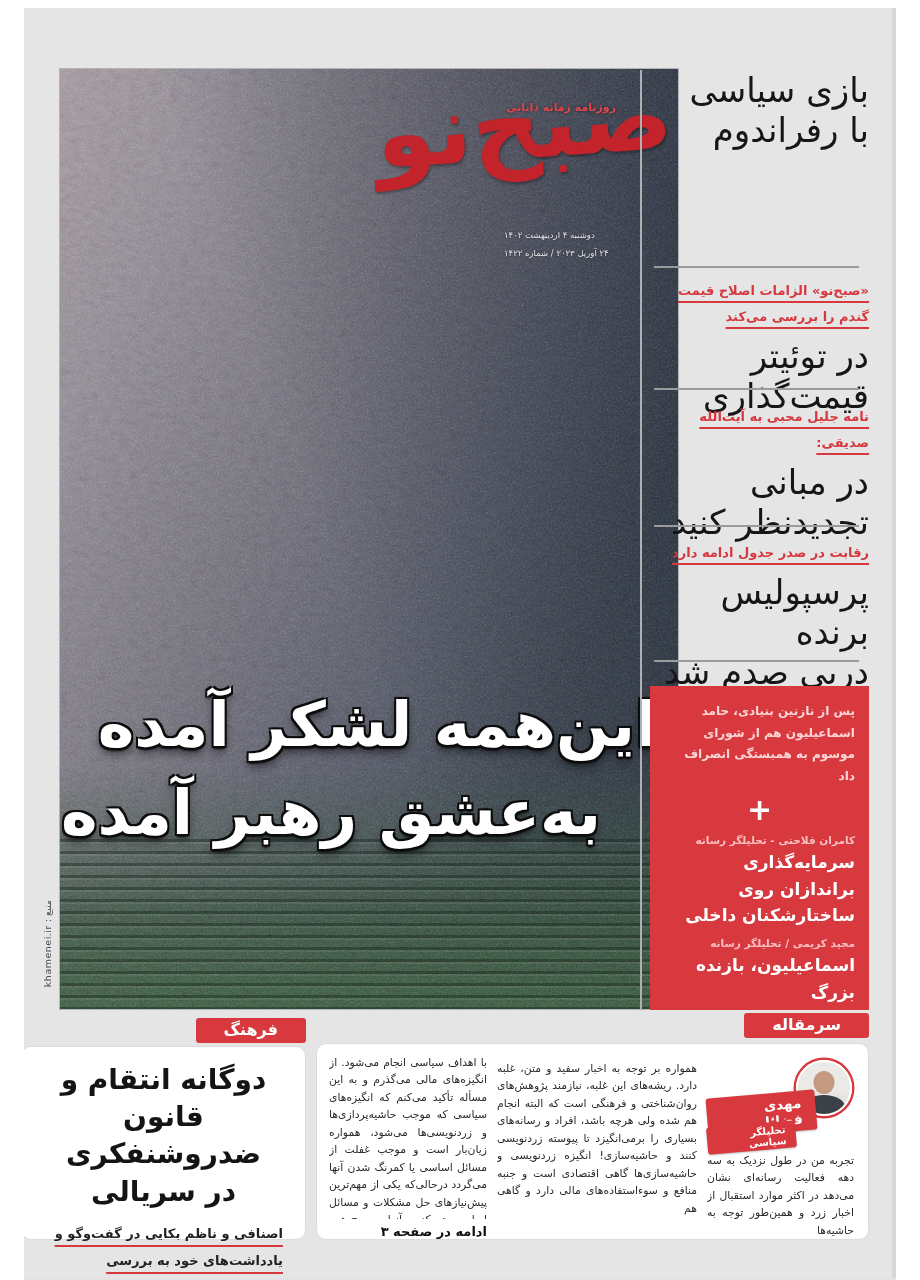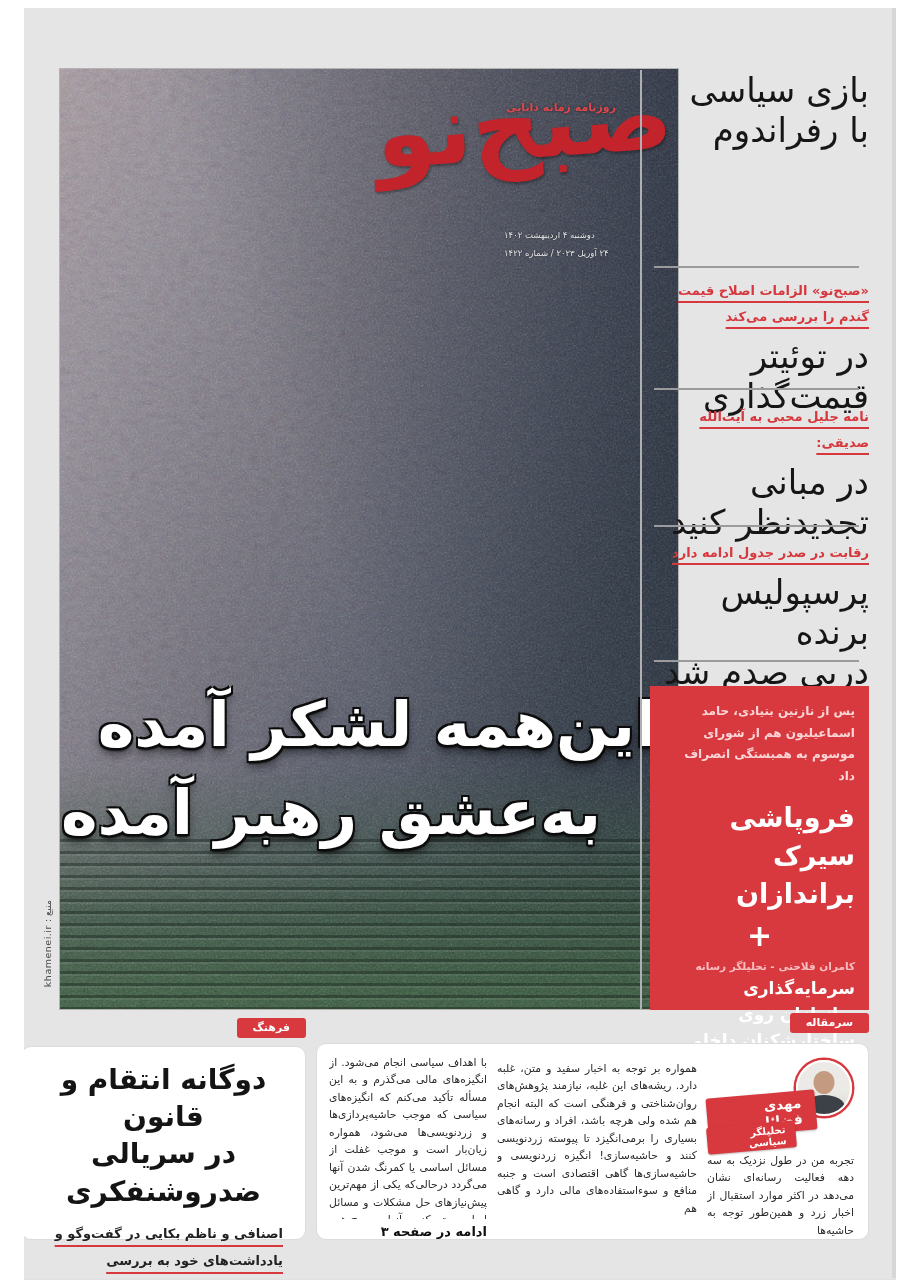--- a/index.html
+++ b/index.html
@@ -57,22 +57,22 @@
   
   .redbox { position:absolute; right:0; left:2px; top:616px; height:324px; background:#d8393f; color:#fff;
     padding:15px 14px 12px; text-align:right; }
   .redbox .rkicker { color:rgba(255,228,228,.92); font-size:12px; font-weight:bold; line-height:1.8; }
   .redbox .rhead { font-size:27px; font-weight:bold; line-height:1.4; margin-top:12px; letter-spacing:-0.5px; }
   .redbox .plus { text-align:center; font-size:30px; font-weight:bold; line-height:1; margin:8px 0 2px; }
   .redbox .rbyline { color:rgba(255,214,214,.85); font-size:10.5px; font-weight:bold; margin-top:9px; }
   .redbox .rtitle { font-size:17px; font-weight:bold; line-height:1.55; margin-top:3px; letter-spacing:-0.3px; }
 
   
-  .badge { position:absolute; top:0; right:0; background:#d8393f; color:#fff; font-weight:bold; font-size:11px;
-    padding:4px 16px 5px; border-radius:3px; line-height:1; }
+  .badge { position:absolute; top:0; right:0; background:#d8393f; color:#fff; font-weight:bold; font-size:16px;
+    padding:4px 28px 5px; border-radius:3px; line-height:1; }
   .culture { position:absolute; right:590px; width:285px; top:1010px; height:222px; }
   .culture .cbox { position:absolute; top:28px; left:0; right:0; bottom:0; border:1.5px solid #dcdcdc;
     border-radius:10px; padding:14px 22px 10px; background:#fff; }
   .culture .chead { text-align:center; font-weight:bold; color:#141414; font-size:28px; line-height:1.33; letter-spacing:-0.5px; }
   .culture .cdeck { margin-top:10px; text-align:right; font-weight:bold; color:#222; font-size:13px; line-height:2.1;
     text-decoration:underline; text-decoration-color:#d6383e; text-decoration-thickness:1.5px; text-underline-offset:7px; }
 
   
   .editorial { position:absolute; right:27px; width:553px; top:1005px; height:228px; }
   .editorial .ebox { position:absolute; top:30px; left:0; right:0; bottom:1px; border:1.5px solid #dcdcdc;
@@ -170,39 +170,35 @@
       <div class="kicker">رقابت در صدر جدول ادامه دارد</div>
       <div class="head" style="margin-top:6px;">
         <div>پرسپولیس برنده</div>
         <div>دربی صدم شد</div>
       </div>
     </div>
     <div class="sep" style="top:590px;"></div>
 
     <div class="redbox">
       <div class="rkicker">پس از نازنین بنیادی، حامد اسماعیلیون هم از شورای موسوم به همبستگی انصراف داد</div>
-      <div class="rhead">
-        <div>فروپاشی سیرک</div>
-        <div>براندازان</div>
-      </div>
       <div class="plus">+</div>
       <div class="rbyline">کامران فلاحتی - تحلیلگر رسانه</div>
       <div class="rtitle">سرمایه‌گذاری براندازان روی ساختارشکنان داخلی</div>
       <div class="rbyline">مجید کریمی / تحلیلگر رسانه</div>
       <div class="rtitle">اسماعیلیون، بازنده بزرگ</div>
     </div>
   </div>
 
   <div class="culture">
     <div class="badge">فرهنگ</div>
     <div class="cbox">
       <div class="chead">
         <div>دوگانه انتقام و قانون</div>
+        <div>ضدروشنفکری</div>
         <div>در سریالی</div>
-        <div>ضدروشنفکری</div>
       </div>
       <div class="cdeck">اصنافی و ناظم بکایی در گفت‌وگو و یادداشت‌های خود به بررسی پایان‌بندی «پوست شیر» پرداختند</div>
     </div>
   </div>
 
   <div class="editorial">
     <div class="badge">سرمقاله</div>
     <div class="ebox">
       <div class="ehead">لزوم تمرکز بر اولویت اساسی کشور و پرهیز از حاشیه‌سازی‌ها</div>
 

